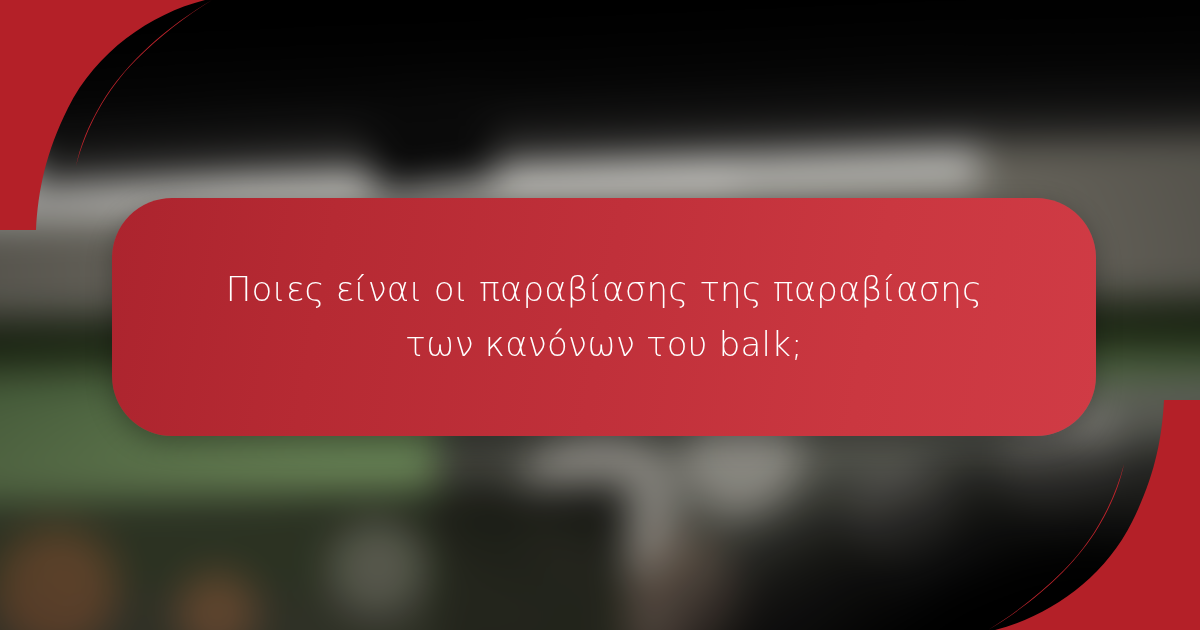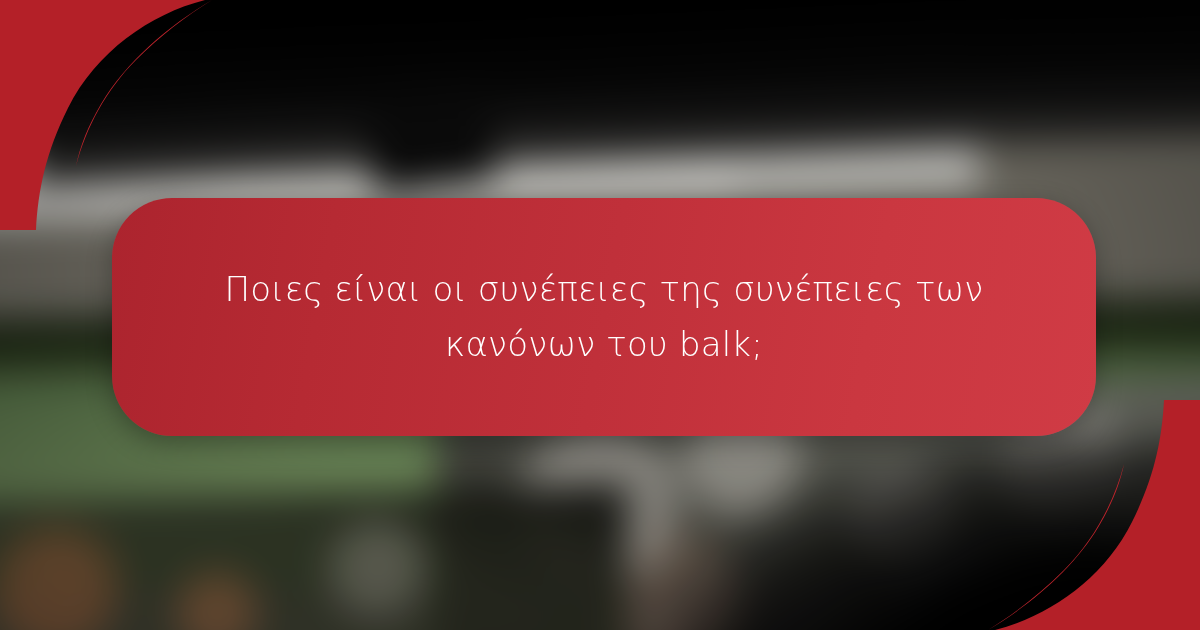--- a/index.html
+++ b/index.html
@@ -200,16 +200,16 @@
 
   <div class="corner corner-br">
     <svg viewBox="0 0 300 230" xmlns="http://www.w3.org/2000/svg" aria-hidden="true">
       <path d="M0,0 L205,0 C150,14 96,52 68,108 C46,152 38,190 36,230 L0,230 Z" fill="#b42028"></path>
       <path d="M212,0 C168,26 126,62 101,104 C88,126 80,146 76,166
                C86,128 106,90 136,60 C160,36 186,16 212,0 Z" fill="#bf242c"></path>
     </svg>
   </div>
 
   <div class="card">
-    <div class="card-text">Ποιες είναι οι συνέπειες της συνέπειες των κανόνων του balk;</div>
+    <div class="card-text">Ποιες είναι οι παραβίασης της παραβίασης των κανόνων του balk;</div>
   </div>
 
 </div>
 
 </body></html>

